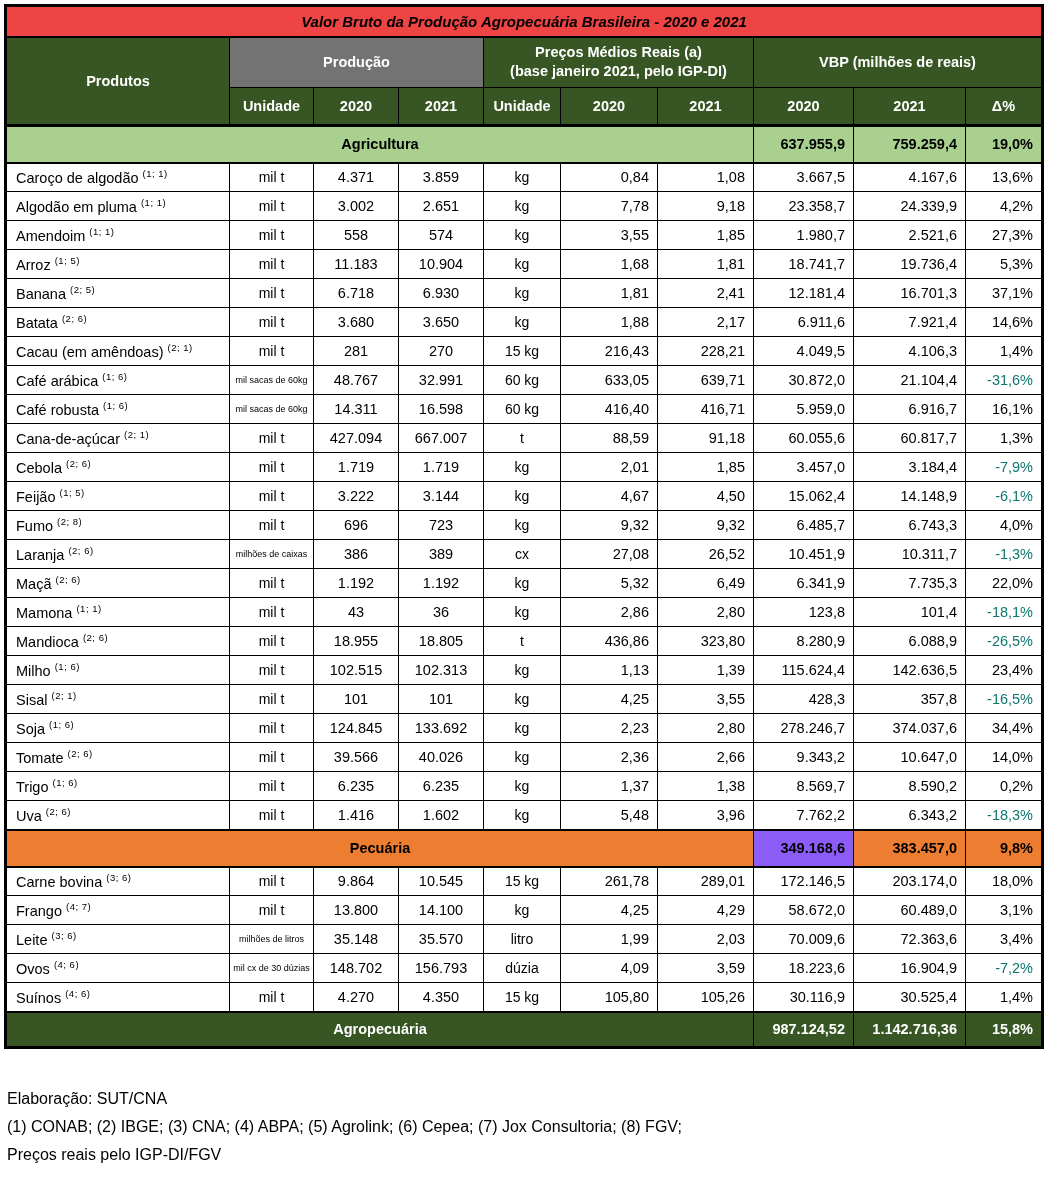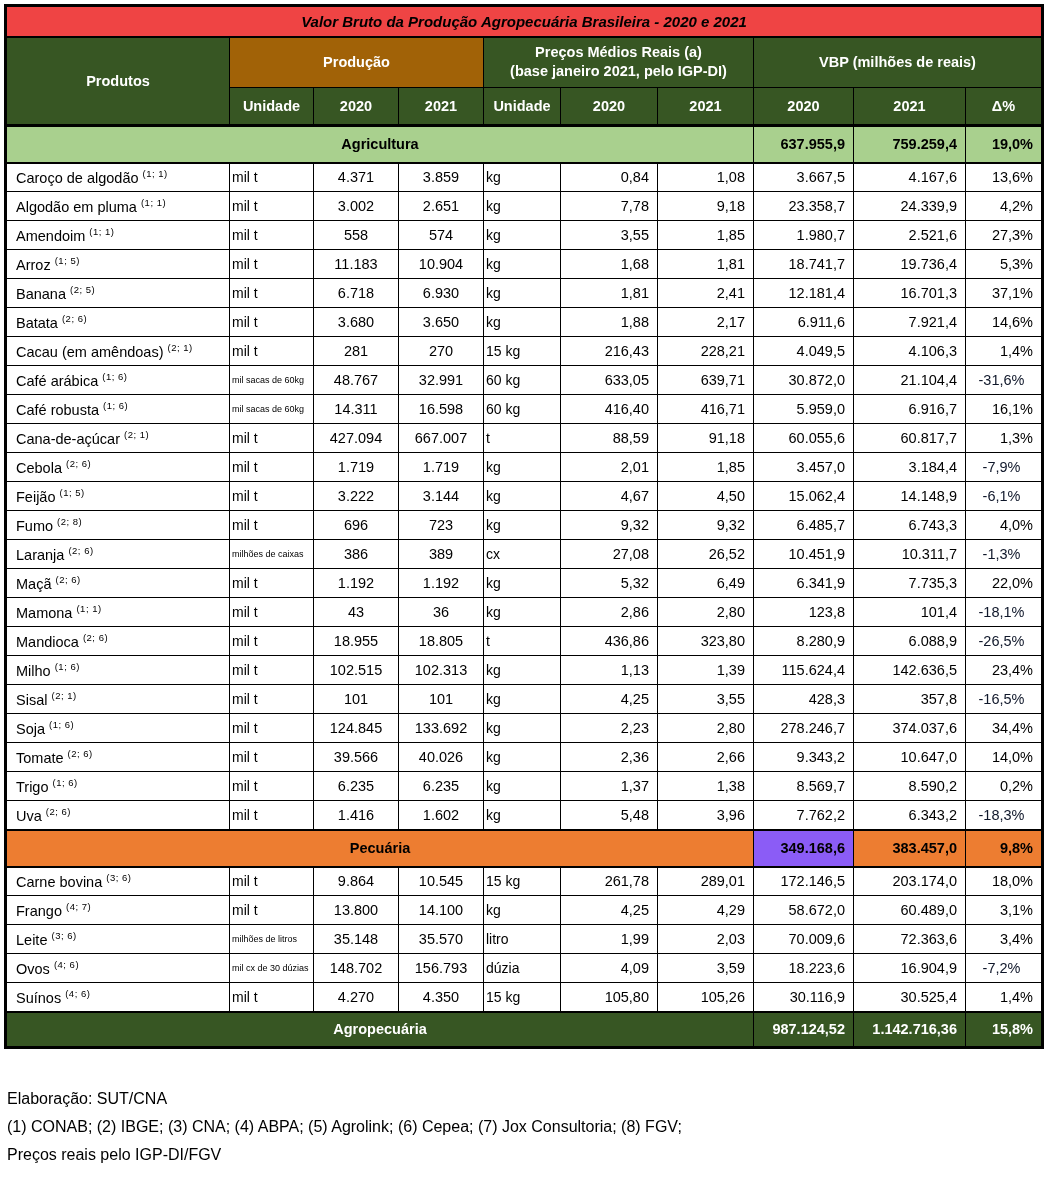--- a/index.html
+++ b/index.html
@@ -59,25 +59,25 @@
     font-weight: bold;
     color: #fff;
     border-top: 2px solid #000;
   }
   tr.total-row td.sec-label { text-align: center; }
 
   
   tr.product-row td { height: 29px; background: #fff; }
   td.name { text-align: left; padding-left: 9px; white-space: nowrap; }
   td.name sup { font-size: 9.5px; letter-spacing: 0.5px; }
-  td.unit { text-align: left; font-size: 14px; padding: 0 2px; margin-top: 8px; }
+  td.unit { text-align: center; font-size: 14px; padding: 0 2px; margin-top: 8px; }
   td.unit.small { font-size: 9px; line-height: 1.15; white-space: normal; }
   td.center { text-align: center; }
   td.num { text-align: right; padding-right: 8px; }
-  td.neg { color: #0f172a; text-align: center; }
+  td.neg { color: #0f766e; }
 
   
   .notes {
     margin: 36px 0 0 7px;
     font-size: 16px;
     line-height: 28px;
   }
   .notes div { white-space: nowrap; }
 </style>
 </head>
@@ -96,21 +96,21 @@
       <col style="width:100px">
         <col style="width:112px">
         <col style="width:77px">
     </colgroup>
     <thead>
       <tr class="title-row">
         <th colspan="10" style="background: #ef4444; font-style: italic;">Valor Bruto da Produção Agropecuária Brasileira - 2020 e 2021</th>
       </tr>
       <tr class="hdr-groups">
         <th class="hdr" rowspan="2" style="background: rgb(55, 86, 35);">Produtos</th>
-        <th class="hdr" colspan="3" style="background: #a16207;">Produção</th>
+        <th class="hdr" colspan="3" style="background: #737373;">Produção</th>
         <th class="hdr" colspan="3" style="background: rgb(55, 86, 35);">
           <span class="two-line">Preços Médios Reais (a)</span>
           <span class="two-line">(base janeiro 2021, pelo IGP-DI)</span>
         </th>
         <th class="hdr" colspan="3" style="background: rgb(55, 86, 35);">VBP (milhões de reais)</th>
       </tr>
       <tr class="hdr-sub">
         <th class="hdr" style="background: rgb(55, 86, 35);">Unidade</th>
         <th class="hdr" style="background: rgb(55, 86, 35);">2020</th>
         <th class="hdr" style="background: rgb(55, 86, 35);">2021</th>

